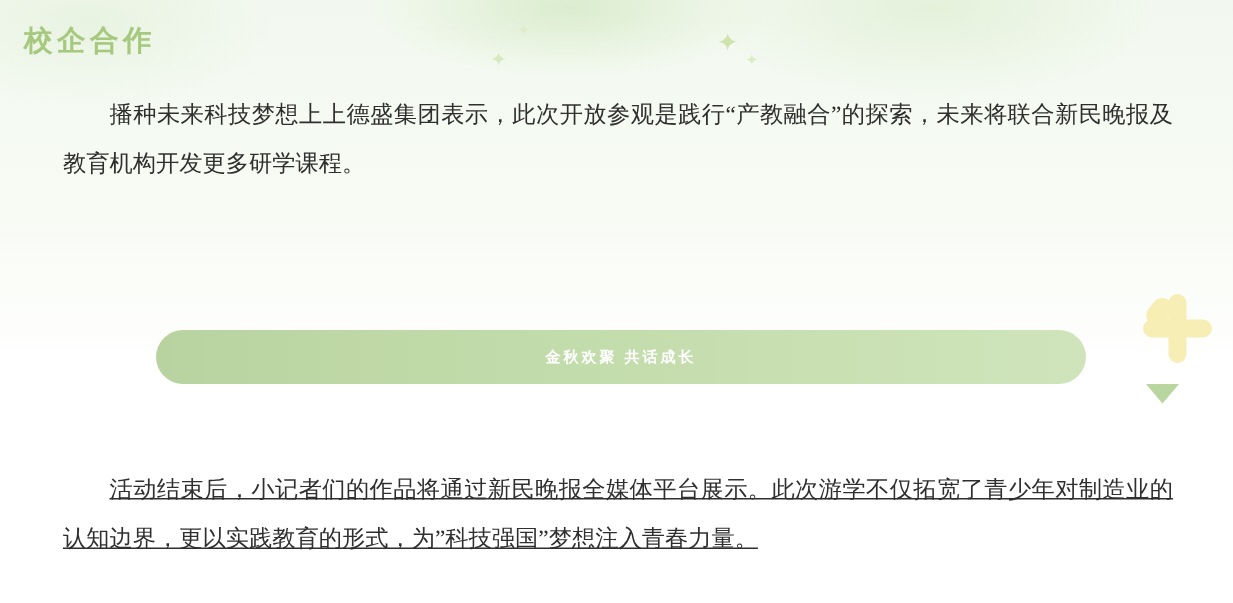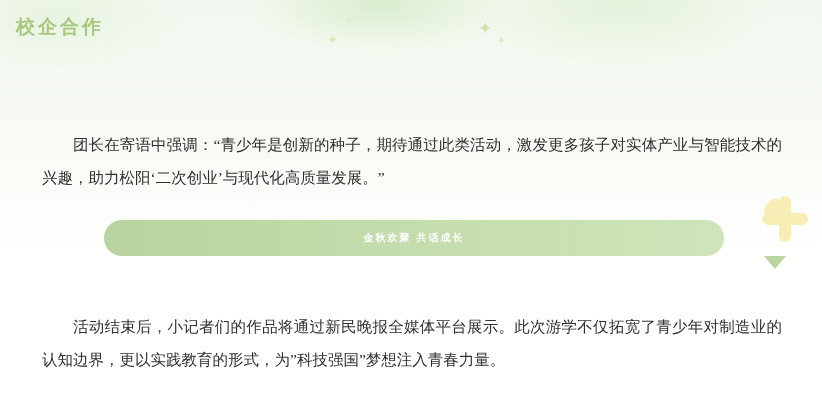--- a/index.html
+++ b/index.html
@@ -109,21 +109,21 @@
     width: 740px;
     font-size: 15.5px;
     line-height: 33px;
     color: #2f2f2f;
     font-family: "Liberation Serif", serif;
     text-indent: 2em;
     text-align: justify;
   }
   .para-1 { top: 60px; }
   .para-2 { top: 128px; }
-  .para-3 { top: 310px; }
+  .para-3 { top: 310px; text-decoration: underline; }
 
   
   .banner {
     position: absolute;
     left: 104px;
     top: 220px;
     width: 620px;
     height: 36px;
     border-radius: 18px;
     background: linear-gradient(90deg, #b9d3a0 0%, #c3dcab 45%, #cfe4bb 100%);
@@ -151,21 +151,21 @@
 
   <div class="header">
     <span class="header-title">校企合作</span>
   </div>
 
   <span class="sparkle s1">✦</span>
   <span class="sparkle s2">✦</span>
   <span class="sparkle s3">✦</span>
   <span class="sparkle s4">✦</span>
 
-  <div class="para para-2">团长在寄语中强调：“青少年是创新的种子，期待通过此类活动，激发更多孩子对实体产业与智能技术的兴趣，助力松阳‘二次创业’与现代化高质量发展。”</div>
+  <div class="para para-1">播种未来科技梦想上上德盛集团表示，此次开放参观是践行“产教融合”的探索，未来将联合新民晚报及教育机构开发更多研学课程。</div>
 
   <div class="banner">
     <span class="banner-inner">金秋欢聚 共话成长</span>
   </div>
 
   <div class="flower">
     <span class="p1"></span>
     <span class="p2"></span>
     <span class="p3"></span>
     <span class="p4"></span>

